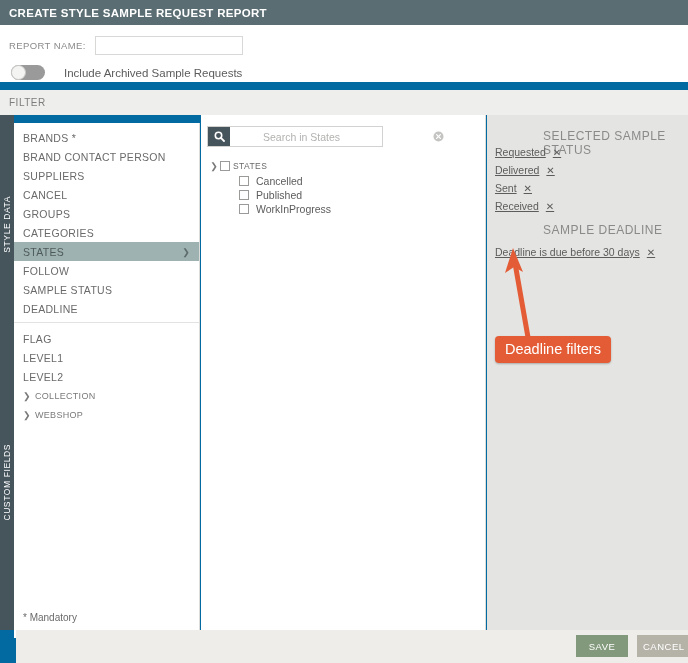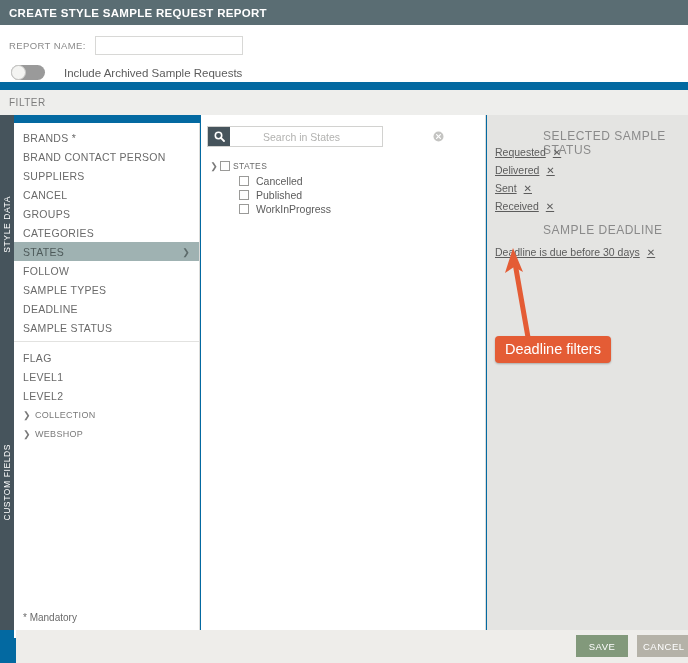--- a/index.html
+++ b/index.html
@@ -361,27 +361,24 @@
           <span>CATEGORIES</span>
         </div>
         <div class="navitem active">
           <span>STATES</span>
           <span class="chev-right">❯</span>
         </div>
         <div class="navitem">
           <span>FOLLOW</span>
         </div>
         <div class="navitem">
-          <span>SAMPLE TYPES</span>
+          <span>SAMPLE STATUS</span>
         </div>
         <div class="navitem">
           <span>DEADLINE</span>
-        </div>
-        <div class="navitem">
-          <span>SAMPLE STATUS</span>
         </div>
       </div>
 
       <div class="navgroup second">
         <div class="navitem">
           <span>FLAG</span>
         </div>
         <div class="navitem">
           <span>LEVEL1</span>
         </div>

